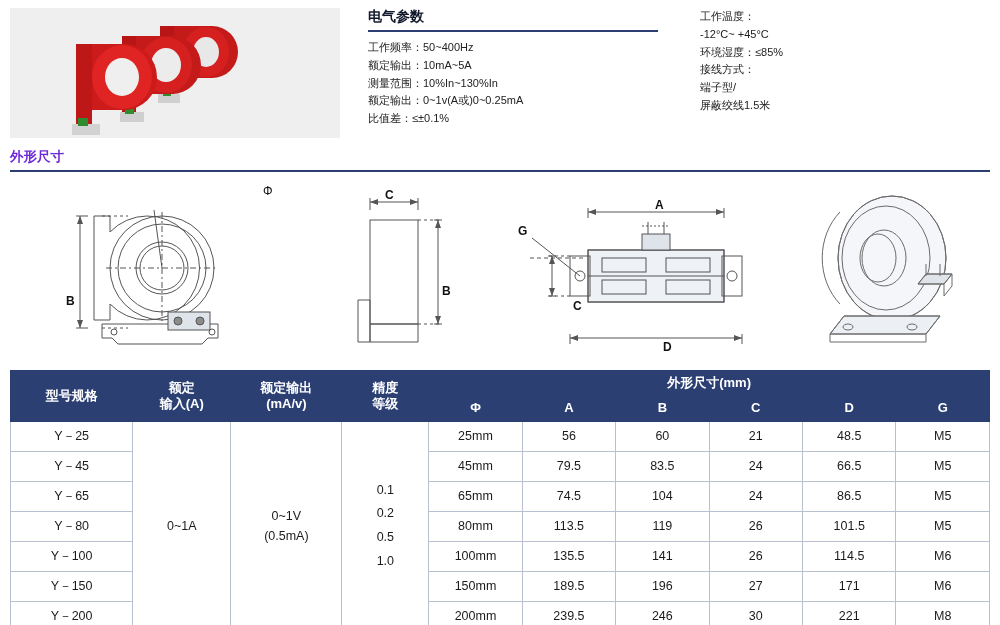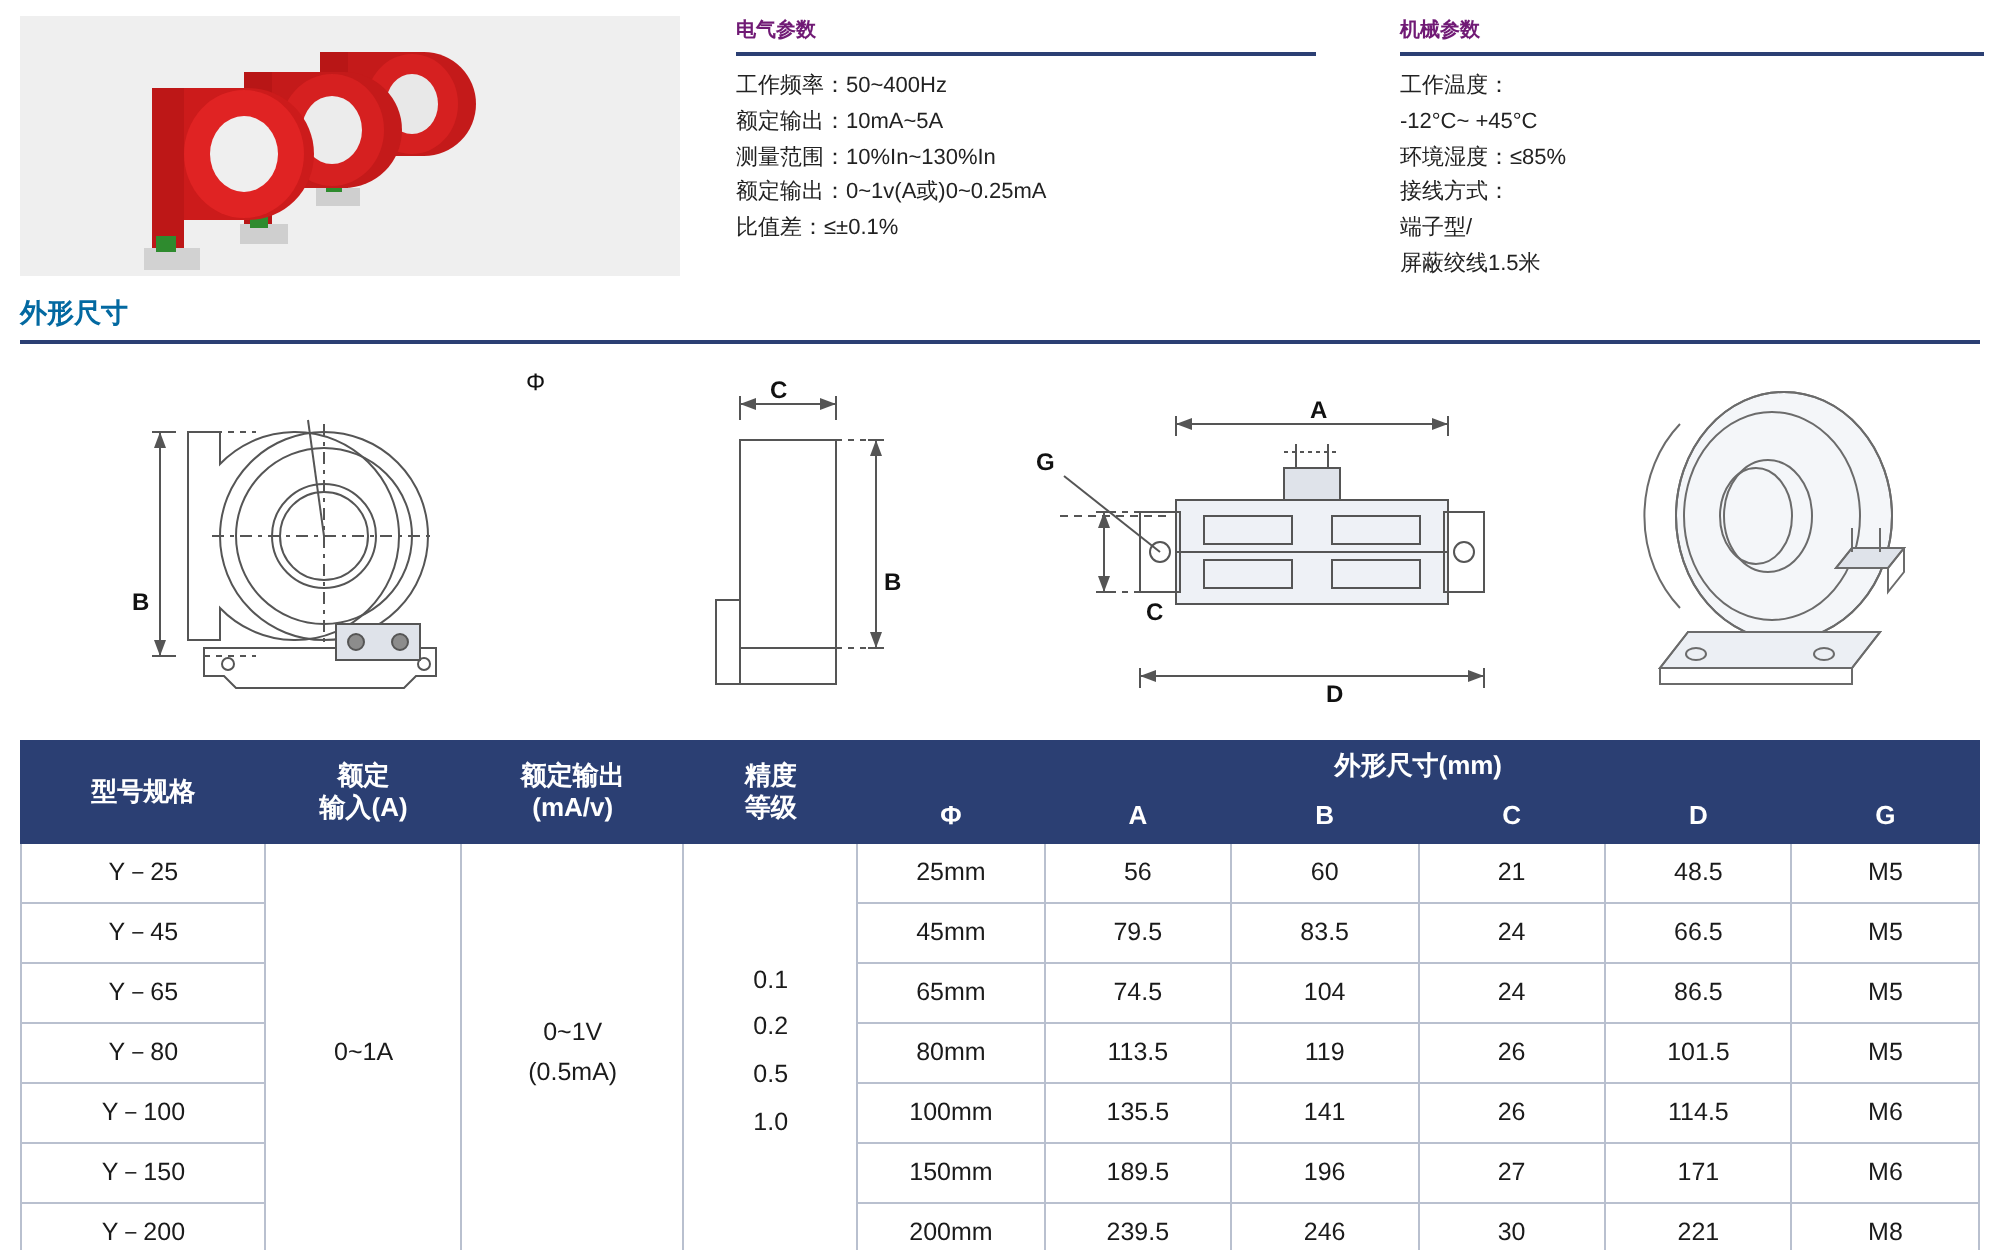--- a/index.html
+++ b/index.html
@@ -12,31 +12,31 @@
   .page { position:relative; width:1000px; height:625px; }
 
   
   .photo {
     position:absolute; left:10px; top:8px; width:330px; height:130px;
     background:#efefef; overflow:hidden;
   }
 
   .spec-block { position:absolute; }
   .spec-title {
-    font-size:10px; font-weight:bold; color:#701a75;
+    font-size:14px; font-weight:bold; color:#0f172a;
     border-bottom:2px solid #2b3f73; padding-bottom:4px; margin-bottom:7px;
   }
   .spec-cols { display:flex; gap:4px; }
   .spec-col { font-size:11px; line-height:1.62; color:#222; }
   .spec-col div { white-space:nowrap; }
 
   
   .sec-head {
     position:absolute; left:10px; top:148px; width:980px;
-    font-size:13.5px; font-weight:bold; color:#0369a1;
+    font-size:13.5px; font-weight:bold; color:#6d28d9;
     border-bottom:2px solid #2b3f73; padding-bottom:4px;
   }
 
   
   .draw-area { position:absolute; left:10px; top:172px; width:980px; height:194px; }
   .draw { position:absolute; top:0; height:194px; }
   .lbl { position:absolute; font-size:12px; color:#111; }
 
   
   table.spec {
@@ -104,21 +104,20 @@
         <div>工作频率：50~400Hz</div>
         <div>额定输出：10mA~5A</div>
         <div>测量范围：10%In~130%In</div>
         <div>额定输出：0~1v(A或)0~0.25mA</div>
         <div>比值差：≤±0.1%</div>
       </div>
     </div>
   </div>
 
   <div class="spec-block" style="left:700px; top:8px; width:292px;">
-    <div class="spec-title">机械参数</div>
     <div class="spec-cols">
       <div class="spec-col">
         <div>工作温度：</div>
         <div>-12°C~ +45°C</div>
         <div>环境湿度：≤85%</div>
         <div>接线方式：</div>
         <div>端子型/</div>
         <div>屏蔽绞线1.5米</div>
       </div>
     </div>

